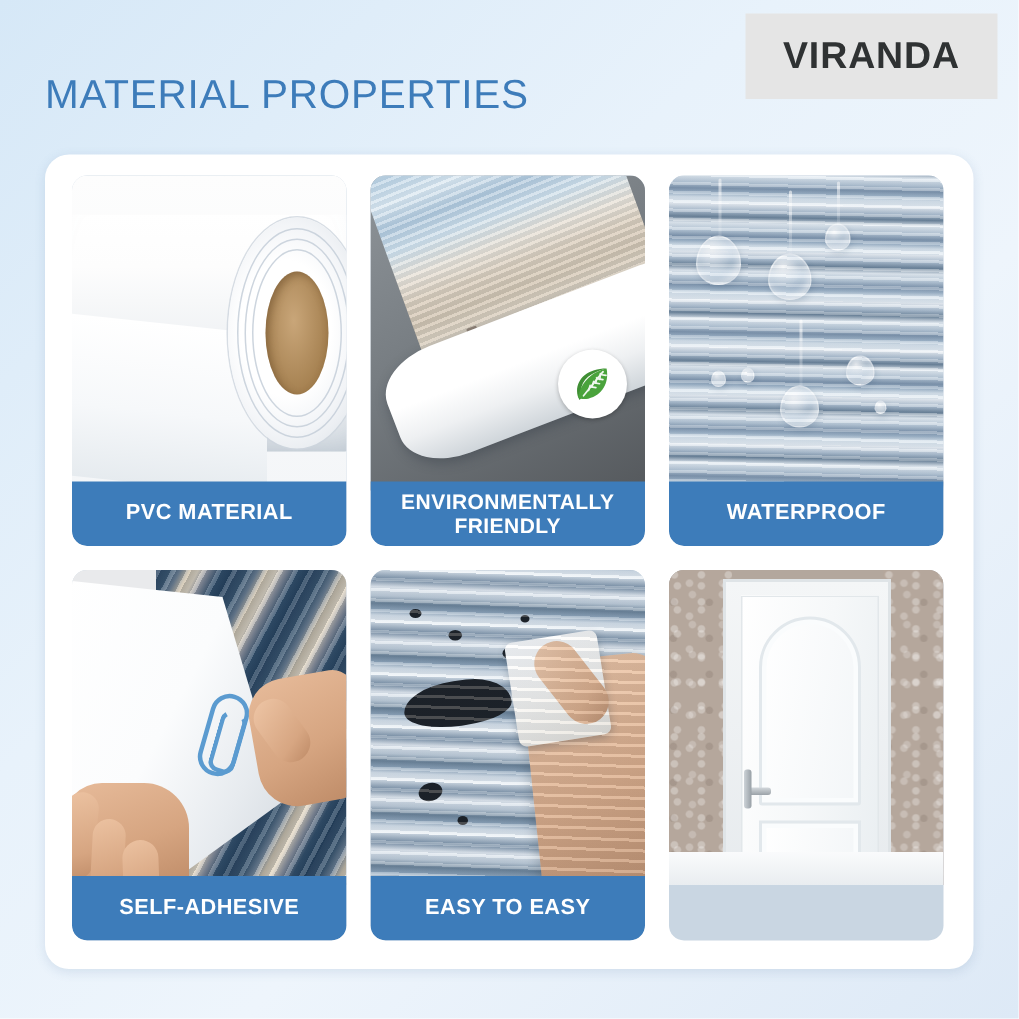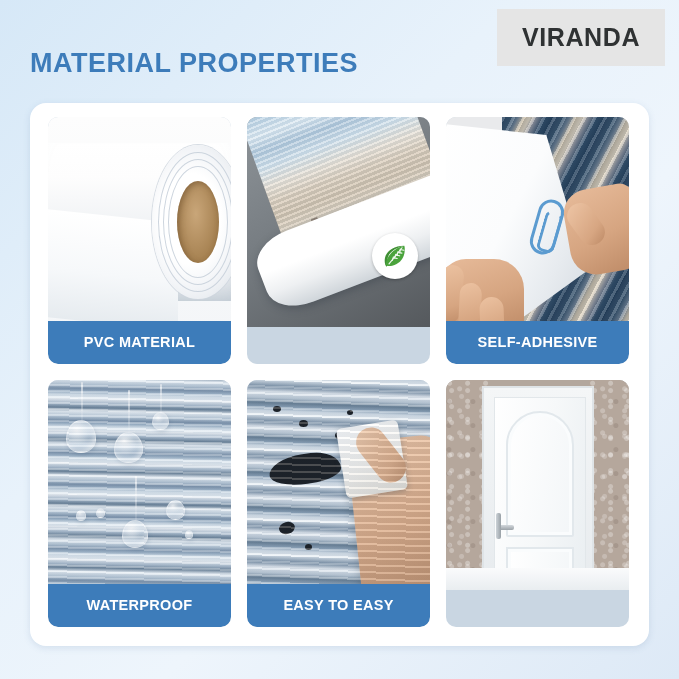--- a/index.html
+++ b/index.html
@@ -21,21 +21,21 @@
     position: absolute;
     left: 0; top: 0;
     width: 679px; height: 103px;
   }
 
   .page-title {
     position: absolute;
     left: 30px;
     top: 48px;
     font-size: 27px;
-    font-weight: bold;
+    font-weight: normal;
     letter-spacing: 0.5px;
     color: #3d7cba;
     white-space: nowrap;
   }
 
   .logo-box {
     position: absolute;
     right: 14px;
     top: 9px;
     width: 168px;
@@ -534,36 +534,21 @@
               <path d="M16.8 14.2 15.6 18"></path>
               <path d="M14.3 17 13.2 20.6"></path>
               <path d="M22.4 9.4 25.6 9.9"></path>
               <path d="M20 12.3 23.4 12.9"></path>
               <path d="M17.6 15.2 21 15.8"></path>
               <path d="M15.1 18 18.4 18.6"></path>
             </g>
           </svg>
         </div>
       </div>
-    </div>
-
-    <div class="card">
-      <div class="card-media m-adh">
-        <div class="adh-wall"></div>
-        <div class="adh-sheet"></div>
-        <div class="adh-clip"></div>
-        <div class="adh-hand right-h"></div>
-        <div class="adh-thumb"></div>
-        <div class="adh-hand left-h">
-          <div class="adh-finger f1"></div>
-          <div class="adh-finger f2"></div>
-          <div class="adh-finger f3"></div>
-        </div>
-      </div>
-      <div class="card-label">SELF-ADHESIVE</div>
+      <div class="card-label two-line">ENVIRONMENTALLY FRIENDLY</div>
     </div>
 
     <div class="card">
       <div class="card-media m-wp">
         <div class="trail t1"></div>
         <div class="trail t2"></div>
         <div class="trail t3"></div>
         <div class="trail t4"></div>
         <div class="drop d1"></div>
         <div class="drop d2"></div>
@@ -571,20 +556,36 @@
         <div class="drop d4"></div>
         <div class="drop d5"></div>
         <div class="drop d6"></div>
         <div class="drop d7"></div>
         <div class="drop d8"></div>
       </div>
       <div class="card-label">WATERPROOF</div>
     </div>
 
     <div class="card">
+      <div class="card-media m-adh">
+        <div class="adh-wall"></div>
+        <div class="adh-sheet"></div>
+        <div class="adh-clip"></div>
+        <div class="adh-hand right-h"></div>
+        <div class="adh-thumb"></div>
+        <div class="adh-hand left-h">
+          <div class="adh-finger f1"></div>
+          <div class="adh-finger f2"></div>
+          <div class="adh-finger f3"></div>
+        </div>
+      </div>
+      <div class="card-label">SELF-ADHESIVE</div>
+    </div>
+
+    <div class="card">
       <div class="card-media m-clean">
         <div class="stain s2"></div>
         <div class="stain s3"></div>
         <div class="stain s4"></div>
         <div class="stain s5"></div>
         <div class="stain s1"></div>
         <div class="stain s6"></div>
         <div class="stain s7"></div>
         <div class="clean-hand"></div>
         <div class="cloth"></div>

